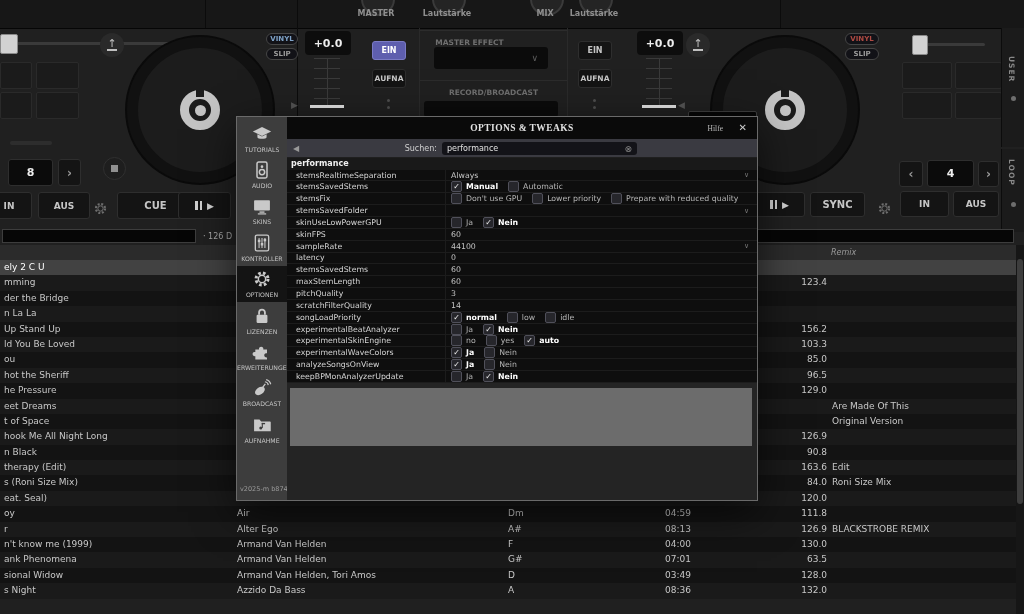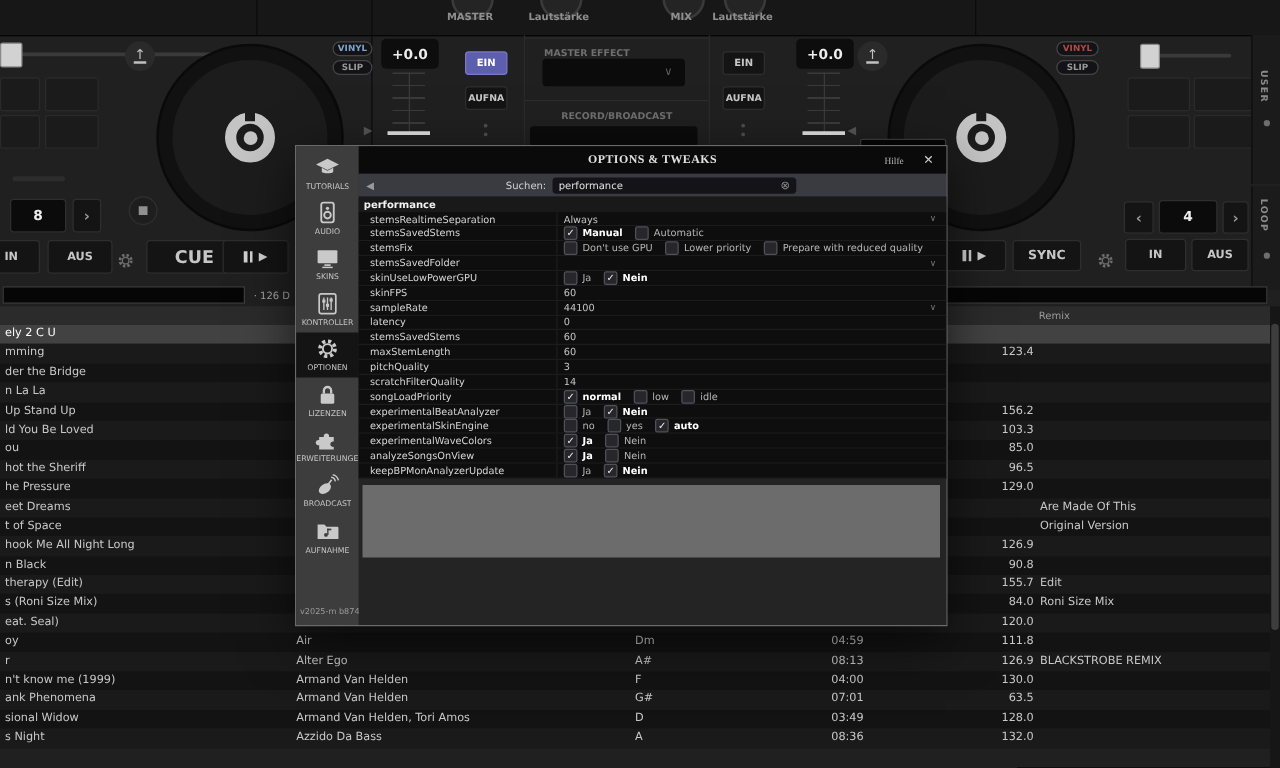--- a/index.html
+++ b/index.html
@@ -47,21 +47,21 @@
   .side-strip .dot{position:absolute;left:9px;width:5px;height:5px;border-radius:50%;background:#6e6e6e;}
   .mini-dot{position:absolute;width:3px;height:3px;border-radius:50%;background:#4e4e4e;}
   .hline{position:absolute;height:1px;background:#2c2c2c;}
   .mx-label{position:absolute;color:#6f6f6f;font-size:7.5px;font-weight:bold;text-align:center;}
   .mx-box{position:absolute;background:#0b0b0b;border-radius:3px;}
   .chev-lg{position:absolute;color:#5f5f5f;font-size:9px;}
   
   .bpm-bar{position:absolute;height:14px;background:#060606;border:1px solid #3d3d3d;box-sizing:border-box;}
   .bpm-text{position:absolute;color:#a8a8a8;font-size:8px;white-space:nowrap;}
   
-  .browser-head{left:0;top:245px;width:1024px;height:15px;background:#2b2b2b;font-size:8px;color:#9a9a9a;}
+  .browser-head{left:0;top:245px;width:1024px;height:15px;background:#2b2b2b;font-size:8px;color:#9a9a9a;font-style:italic;}
   .browser-head span{position:absolute;left:831px;top:3px;}
   #browser-rows{left:0;top:260px;width:1016px;height:354px;}
   .b-row{position:relative;width:100%;height:15.4px;font-size:9px;color:#c8c8c8;box-sizing:border-box;}
   .b-row:nth-child(odd){background:#131313;}
   .b-row:nth-child(even){background:#1a1a1a;}
   .b-row.sel{background:#424242;color:#ffffff;}
   .b-row span{position:absolute;top:2px;white-space:nowrap;}
   .c-title{left:4px;}
   .c-artist{left:237px;}
   .c-key{left:508px;}
@@ -152,21 +152,21 @@
   <div class="btn" style="left:8px;top:159px;width:45px;height:27px;background:#0b0b0b;font-size:11px;color:#eee;">8</div>
   <div class="btn" style="left:58px;top:159px;width:23px;height:27px;font-size:12px;color:#999;">›</div>
   <div class="btn" style="left:-14px;top:192px;width:46px;height:27px;font-size:9px;">IN</div>
   <div class="btn" style="left:38px;top:192px;width:52px;height:27px;font-size:9px;">AUS</div>
   <div class="gear-sm" style="left:93px;top:201px;">
     <svg viewBox="0 0 24 24">
         <circle cx="12" cy="12" r="7.2" fill="none" stroke="#6e6e6e" stroke-width="3.6" stroke-dasharray="3.1 2.6"></circle>
         <circle cx="12" cy="12" r="4.2" fill="none" stroke="#6e6e6e" stroke-width="1.6"></circle>
       </svg>
   </div>
-  <div class="btn" style="left:117px;top:192px;width:77px;height:27px;font-size:14px;">CUE</div>
+  <div class="btn" style="left:117px;top:192px;width:77px;height:27px;font-size:10px;">CUE</div>
   <div class="btn" style="left:178px;top:192px;width:53px;height:27px;">
     <i class="pp-bar"></i>
       <i class="pp-bar"></i>
       <span class="pp-tri">▶</span>
   </div>
 
   <div class="abs vdiv" style="left:419px;top:28px;height:89px;background:#2a2a2a;"></div>
   <div class="abs vdiv" style="left:567px;top:28px;height:89px;background:#2a2a2a;"></div>
   <div class="hline" style="left:420px;top:30px;width:147px;"></div>
   <div class="hline" style="left:420px;top:80px;width:147px;"></div>
@@ -344,21 +344,21 @@
         <span class="c-key"></span>
         <span class="c-time"></span>
         <span class="c-bpm">90.8</span>
         <span class="c-remix"></span>
       </div>
       <div class="b-row">
         <span class="c-title">therapy (Edit)</span>
         <span class="c-artist"></span>
         <span class="c-key"></span>
         <span class="c-time"></span>
-        <span class="c-bpm">155.7</span>
+        <span class="c-bpm">163.6</span>
         <span class="c-remix">Edit</span>
       </div>
       <div class="b-row">
         <span class="c-title">s (Roni Size Mix)</span>
         <span class="c-artist">Adam F</span>
         <span class="c-key">A</span>
         <span class="c-time">01:14</span>
         <span class="c-bpm">84.0</span>
         <span class="c-remix">Roni Size Mix</span>
       </div>

